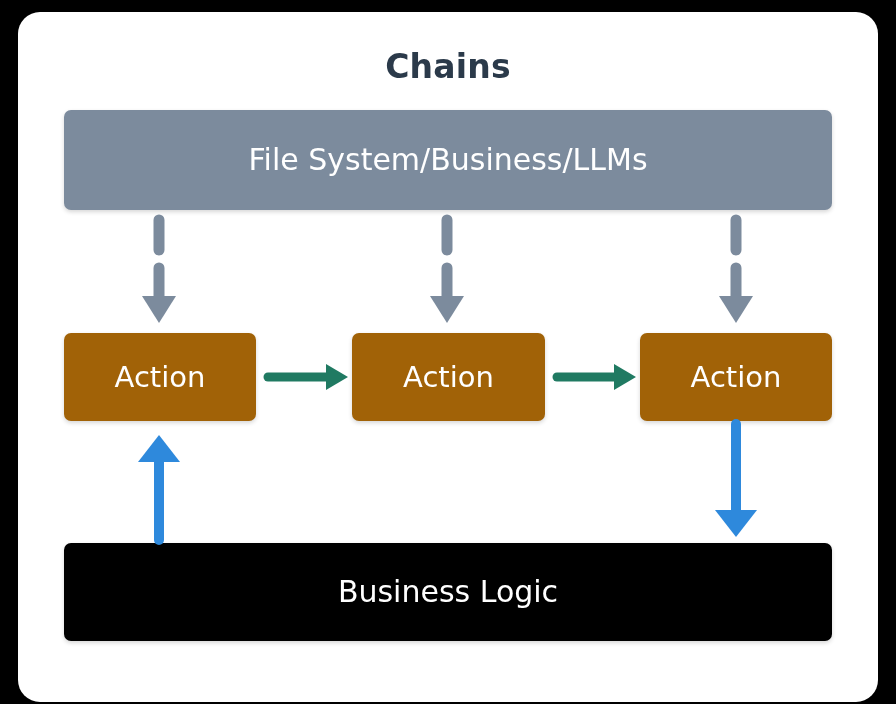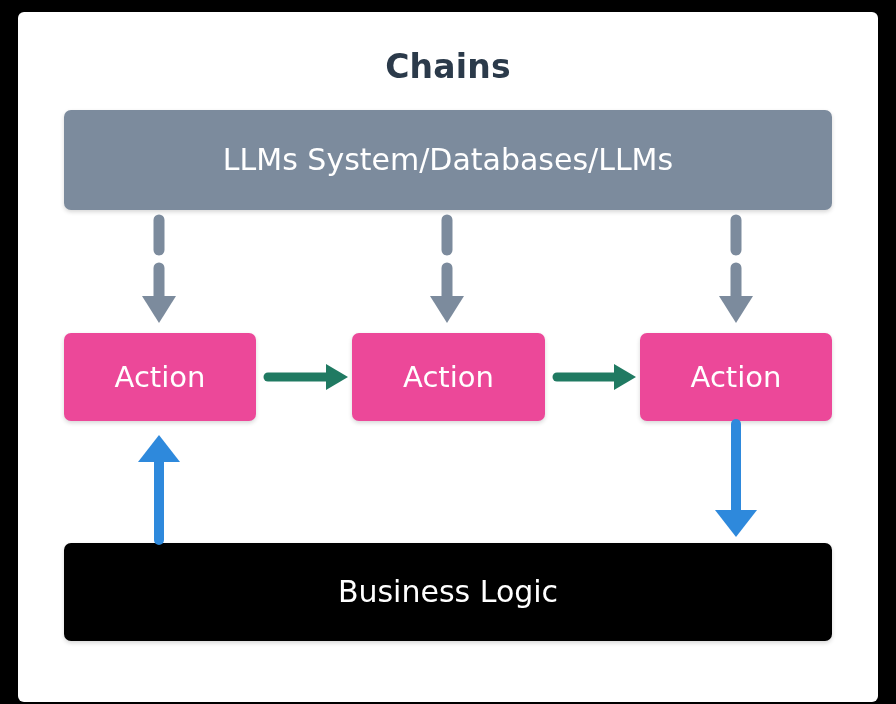--- a/index.html
+++ b/index.html
@@ -23,21 +23,21 @@
   }
 
   
   #card {
     position: absolute;
     left: 18px;
     top: 12px;
     width: 860px;
     height: 690px;
     background: #ffffff;
-    border-radius: 6px;
+    border-radius: 22px;
     box-shadow: 0 2px 6px rgba(0,0,0,0.35);
   }
 
   
   #title {
     position: absolute;
     left: 0;
     top: 38px;
     width: 860px;
     text-align: center;
@@ -76,21 +76,21 @@
   
   #resource-bar {
     left: 46px;
     top: 98px;
     width: 768px;
     height: 100px;
     background: #7c8b9d;
   }
 
   
-  .action-box { background: #ec4899; }
+  .action-box { background: #a16207; }
   #action-1 { left: 46px;  top: 321px; width: 192px; height: 88px; }
   #action-2 { left: 334px; top: 321px; width: 193px; height: 88px; }
   #action-3 { left: 622px; top: 321px; width: 192px; height: 88px; }
 
   
   #business-bar {
     left: 46px;
     top: 531px;
     width: 768px;
     height: 98px;
@@ -108,21 +108,21 @@
 </style>
 </head>
 <body>
 
 <div id="stage">
   <div id="card">
 
     <div id="title">Chains</div>
 
     <div class="node" id="resource-bar">
-      <span class="bar-label">LLMs System/Databases/LLMs</span>
+      <span class="bar-label">File System/Business/LLMs</span>
     </div>
 
     <div class="node action-box" id="action-1">
       <span class="action-label">Action</span>
     </div>
 
     <div class="node action-box" id="action-2">
       <span class="action-label">Action</span>
     </div>
 

